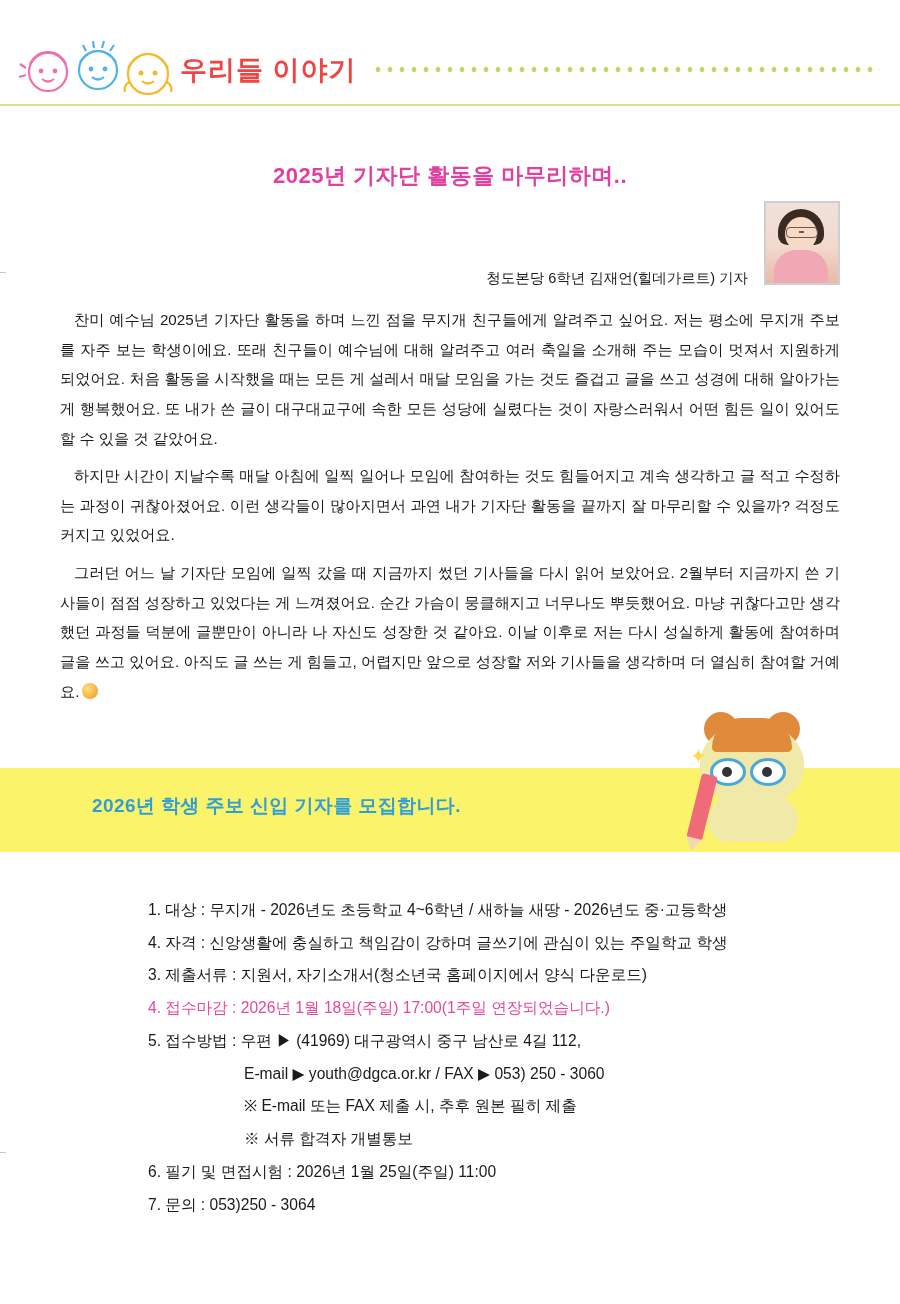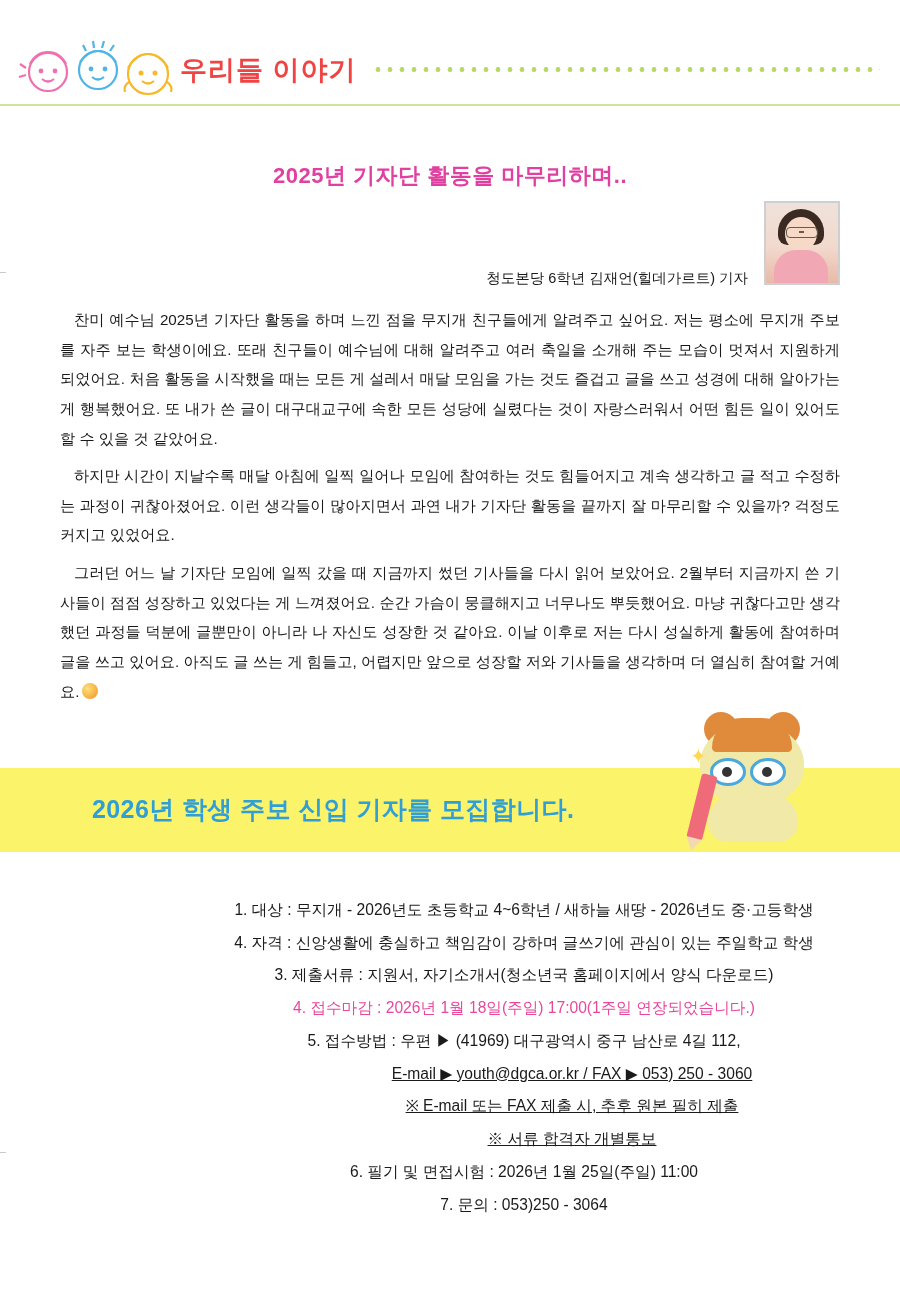--- a/index.html
+++ b/index.html
@@ -167,21 +167,21 @@
   .recruit-band {
     position: relative;
     width: 900px;
     height: 84px;
     background: #fbf36a;
   }
   .recruit-title {
     position: absolute;
     left: 92px;
     top: 25px;
-    font-size: 25px;
+    font-size: 19px;
     font-weight: bold;
     color: #2f9fd6;
     letter-spacing: 0.4px;
   }
   .mascot {
     position: absolute;
     right: 84px;
     top: -62px;
     width: 128px;
     height: 140px;
@@ -266,39 +266,38 @@
     left: 2px;
     top: 38px;
     color: #ffd84d;
     font-size: 20px;
   }
 
   .recruit-list {
     margin: 42px 0 0 0;
     padding: 0 0 0 148px;
     list-style: none;
-    text-align: center;
   }
   .recruit-list li {
     font-size: 15.6px;
     line-height: 2.1;
     color: #1a1a1a;
     white-space: nowrap;
   }
   .recruit-list li.highlight {
     color: #e8479c;
   }
   .sub-line {
     font-size: 15.6px;
     line-height: 2.1;
     color: #1a1a1a;
     white-space: nowrap;
   }
   .indent-1 { padding-left: 96px; }
-  .indent-2 { padding-left: 96px; text-decoration: underline; }
+  .indent-2 { padding-left: 96px; }
 
   
   .edge-left-top, .edge-left-bottom {
     position: absolute;
     left: 0;
     width: 6px;
     height: 1px;
     background: #c9c9c9;
   }
   .edge-left-top { top: 272px; }

